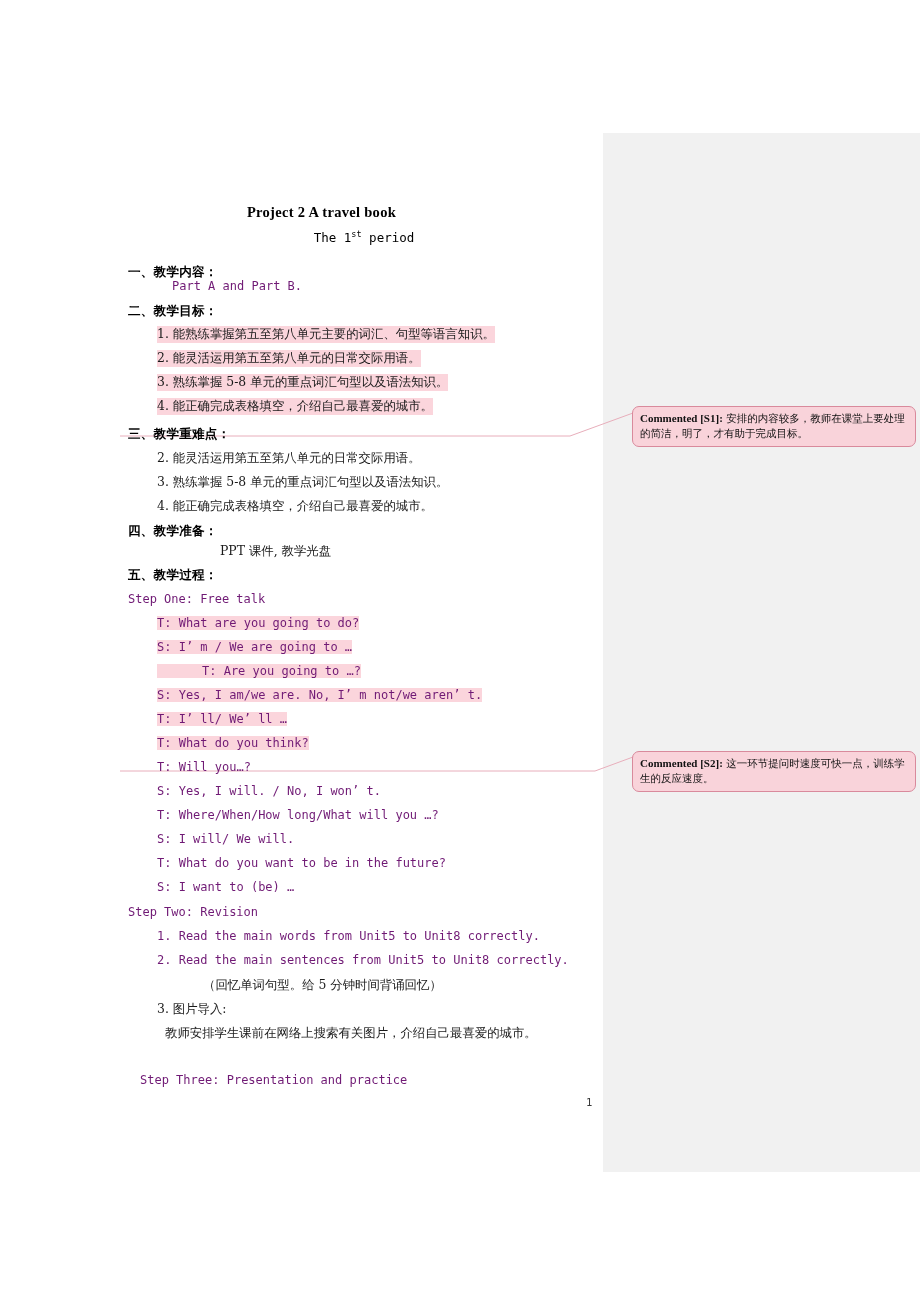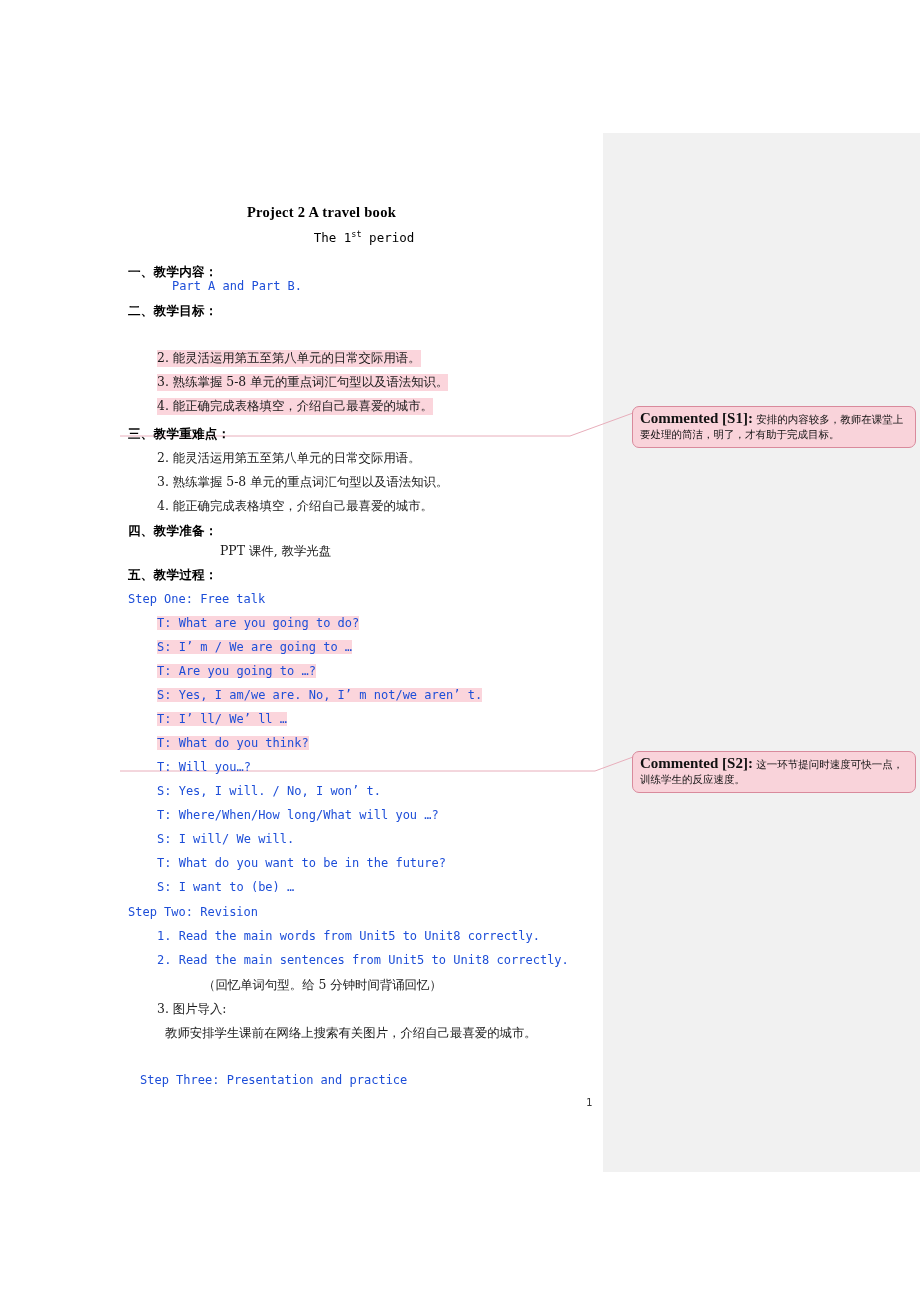--- a/index.html
+++ b/index.html
@@ -74,21 +74,21 @@
     white-space: nowrap;
     letter-spacing: 0.2px;
   }
 
   
   .line-en {
     position: absolute;
     font-family: "DejaVu Sans Mono", monospace;
     font-size: 12px;
     white-space: nowrap;
-    color: #1d4ed8;
+    color: #701a75;
   }
 
   
   .line-cn {
     position: absolute;
     font-family: "DejaVu Serif", serif;
     font-size: 12.4px;
     white-space: nowrap;
     color: #1a1a1a;
   }
@@ -116,21 +116,21 @@
     border-radius: 7px;
     padding: 4px 6px 5px 7px;
     font-family: "DejaVu Serif", serif;
     font-size: 10.5px;
     line-height: 15px;
     color: #111111;
   }
   .comment-box .tag {
     font-family: "Liberation Serif", serif;
     font-weight: bold;
-    font-size: 15px;
+    font-size: 11px;
   }
 
   .connector {
     position: absolute;
     overflow: visible;
     pointer-events: none;
   }
 </style>
 </head>
 <body>
@@ -147,39 +147,40 @@
 <div id="doc">
 
   <div class="title">Project 2 A travel book</div>
 
   <div class="period"><span>The 1</span><sup>st</sup><span> period</span></div>
 
   <div class="sec-head" style="top:264px;">一、教学内容：</div>
   <div class="line-en" style="left:172px; top:279px;">Part A and Part B.</div>
 
   <div class="sec-head" style="top:303px;">二、教学目标：</div>
+  <div class="line-cn hl" style="left:157px; top:326px;">1. 能熟练掌握第五至第八单元主要的词汇、句型等语言知识。</div>
   <div class="line-cn hl" style="left:157px; top:350px;">2. 能灵活运用第五至第八单元的日常交际用语。</div>
   <div class="line-cn hl" style="left:157px; top:374px;">3. 熟练掌握 5-8 单元的重点词汇句型以及语法知识。</div>
   <div class="line-cn hl" style="left:157px; top:398px;">4. 能正确完成表格填空，介绍自己最喜爱的城市。</div>
 
   <div class="sec-head" style="top:426px;">三、教学重难点：</div>
   <div class="line-cn" style="left:157px; top:450px;">2. 能灵活运用第五至第八单元的日常交际用语。</div>
   <div class="line-cn" style="left:157px; top:474px;">3. 熟练掌握 5-8 单元的重点词汇句型以及语法知识。</div>
   <div class="line-cn" style="left:157px; top:498px;">4. 能正确完成表格填空，介绍自己最喜爱的城市。</div>
 
   <div class="sec-head" style="top:523px;">四、教学准备：</div>
   <div class="line-cn" style="left:172px; top:543px;margin-left:48px;">PPT 课件, 教学光盘</div>
 
   <div class="sec-head" style="top:567px;">五、教学过程：</div>
 
   <div class="line-en" style="left:128px; top:592px;">Step One: Free talk</div>
 
   <div class="line-en hl" style="left:157px; top:616px;">T: What are you going to do?</div>
   <div class="line-en hl" style="left:157px; top:640px;">S: I’ m / We are going to …</div>
-  <div class="line-en hl" style="left:157px; top:664px;">T: Are you going to …?</div>
+  <div class="line-en hl" style="left:157px; top:664px;padding-left:45px;">T: Are you going to …?</div>
   <div class="line-en hl" style="left:157px; top:688px;">S: Yes, I am/we are. No, I’ m not/we aren’ t.</div>
   <div class="line-en hl" style="left:157px; top:712px;">T: I’ ll/ We’ ll …</div>
   <div class="line-en hl" style="left:157px; top:736px;">T: What do you think?</div>
   <div class="line-en" style="left:157px; top:760px;">T: Will you…?</div>
   <div class="line-en" style="left:157px; top:784px;">S: Yes, I will. / No, I won’ t.</div>
   <div class="line-en" style="left:157px; top:808px;">T: Where/When/How long/What will you …?</div>
   <div class="line-en" style="left:157px; top:832px;">S: I will/ We will.</div>
   <div class="line-en" style="left:157px; top:856px;">T: What do you want to be in the future?</div>
   <div class="line-en" style="left:157px; top:880px;">S: I want to (be) …</div>
 

